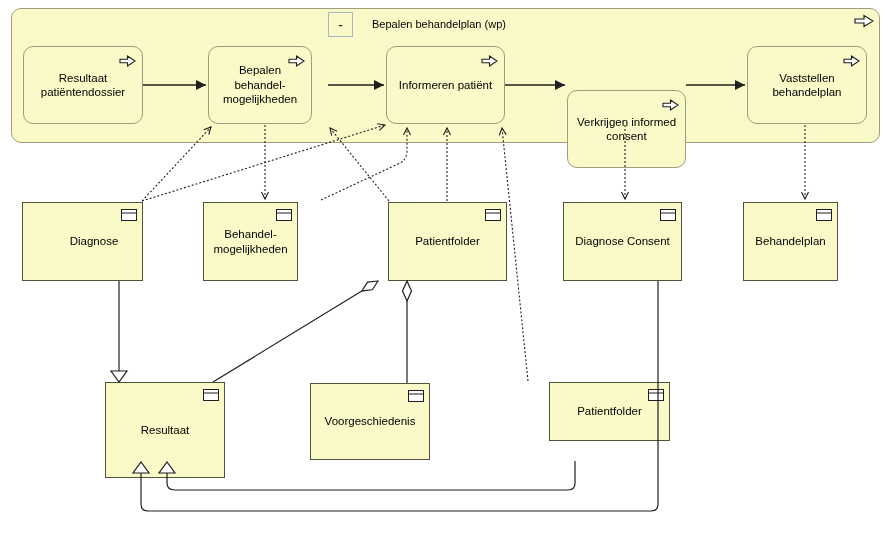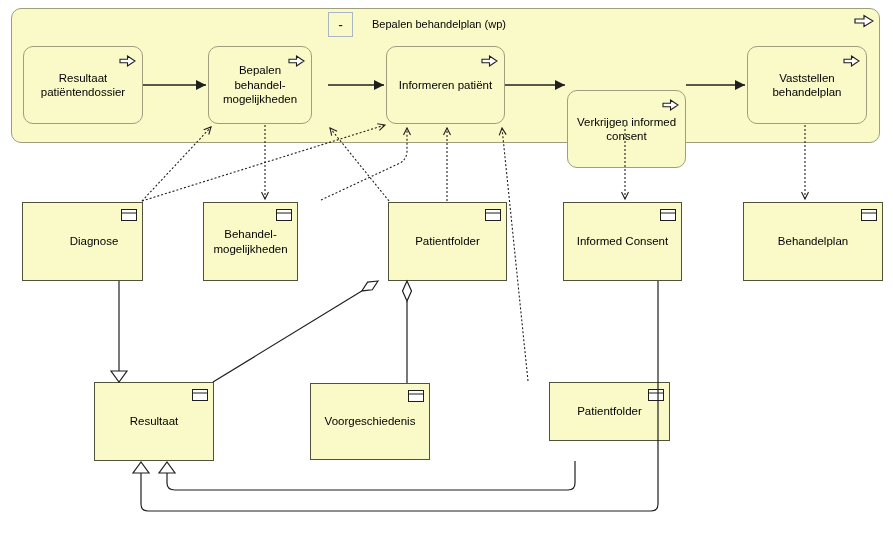--- a/index.html
+++ b/index.html
@@ -110,31 +110,31 @@
             <rect x="0.5" y="0.5" width="15" height="11" fill="#fff" stroke="#1f1f1f"></rect>
             <line x1="0.5" y1="4" x2="15.5" y2="4" stroke="#1f1f1f"></line>
           </svg></span>
       <span class="label">Patientfolder</span>
     </div>
     <div class="node obj" style="left:563px;top:202px;width:119px;height:79px;">
       <span class="icon"><svg width="16" height="12" viewBox="0 0 16 12">
             <rect x="0.5" y="0.5" width="15" height="11" fill="#fff" stroke="#1f1f1f"></rect>
             <line x1="0.5" y1="4" x2="15.5" y2="4" stroke="#1f1f1f"></line>
           </svg></span>
-      <span class="label">Informed Consent</span>
-    </div>
-    <div class="node obj" style="left:743px;top:202px;width:140px;height:79px;">
+      <span class="label">Diagnose Consent</span>
+    </div>
+    <div class="node obj" style="left:743px;top:202px;width:95px;height:79px;">
       <span class="icon"><svg width="16" height="12" viewBox="0 0 16 12">
             <rect x="0.5" y="0.5" width="15" height="11" fill="#fff" stroke="#1f1f1f"></rect>
             <line x1="0.5" y1="4" x2="15.5" y2="4" stroke="#1f1f1f"></line>
           </svg></span>
       <span class="label">Behandelplan</span>
     </div>
 
-    <div class="node obj" style="left:94px;top:382px;width:120px;height:79px;">
+    <div class="node obj" style="left:105px;top:382px;width:120px;height:96px;">
       <span class="icon"><svg width="16" height="12" viewBox="0 0 16 12">
             <rect x="0.5" y="0.5" width="15" height="11" fill="#fff" stroke="#1f1f1f"></rect>
             <line x1="0.5" y1="4" x2="15.5" y2="4" stroke="#1f1f1f"></line>
           </svg></span>
       <span class="label">Resultaat</span>
     </div>
     <div class="node obj" style="left:310px;top:383px;width:120px;height:77px;">
       <span class="icon"><svg width="16" height="12" viewBox="0 0 16 12">
             <rect x="0.5" y="0.5" width="15" height="11" fill="#fff" stroke="#1f1f1f"></rect>
             <line x1="0.5" y1="4" x2="15.5" y2="4" stroke="#1f1f1f"></line>

